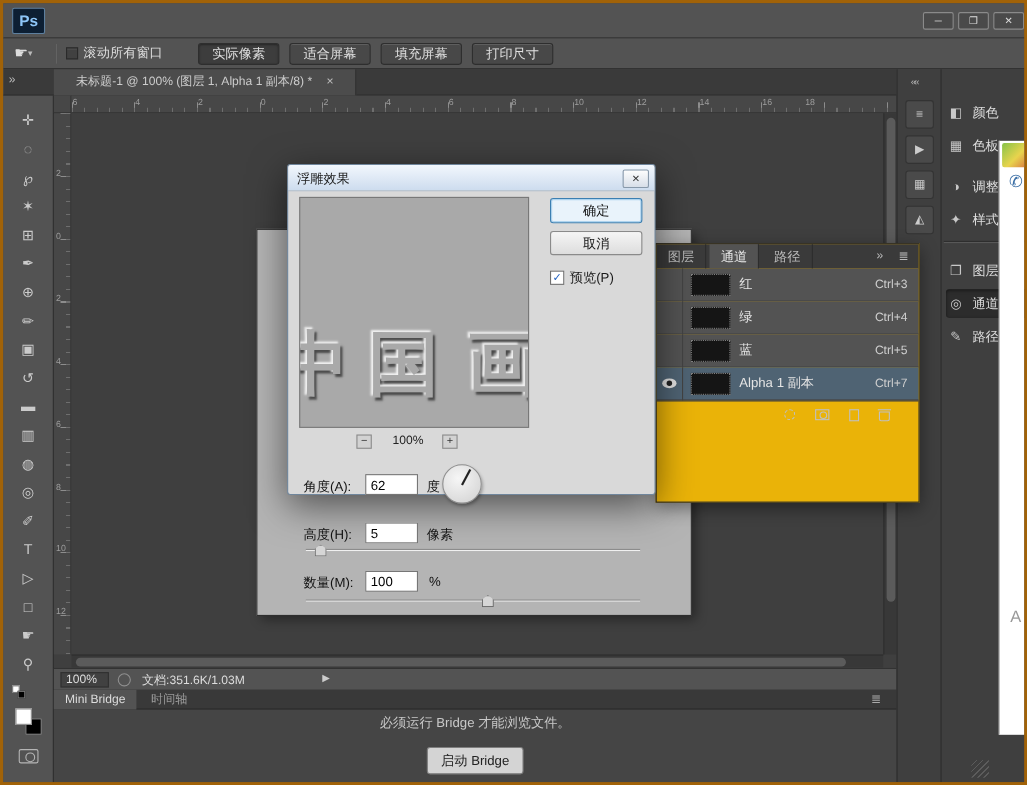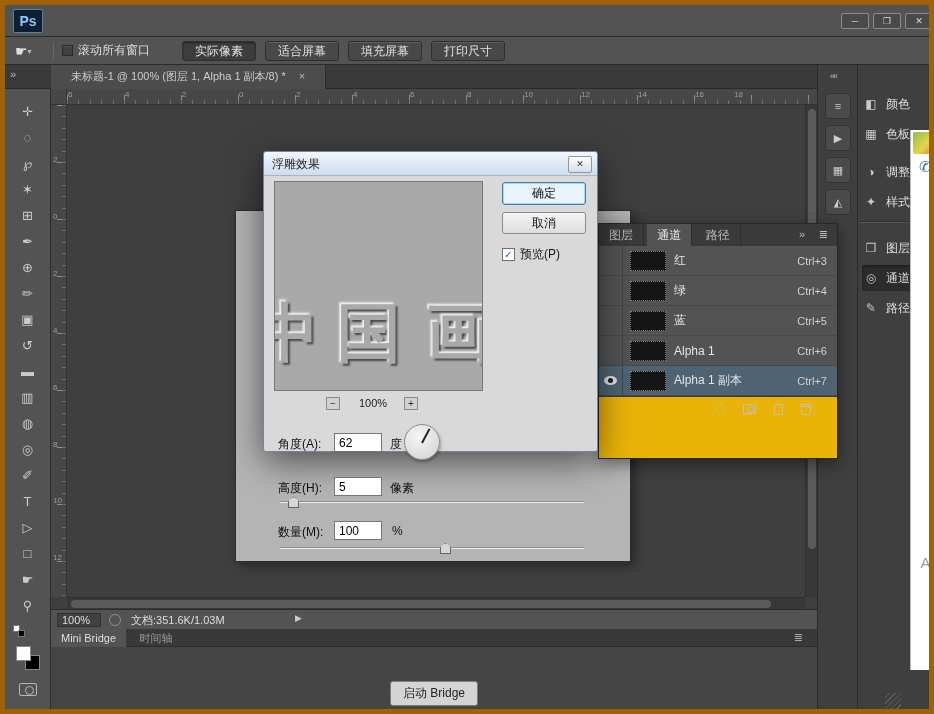--- a/index.html
+++ b/index.html
@@ -1,18 +1,18 @@
 <!DOCTYPE html>
 <html><head>
 <meta charset="utf-8">
 <style>
 *{margin:0;padding:0;box-sizing:border-box}
 body{background:#222}
 #app{position:relative;width:934px;height:714px;background:#4a4a4a;overflow:hidden;
-  font-family:"Liberation Sans","DejaVu Sans",sans-serif;font-size:12px;color:#ddd;border:5px solid #a16207}
+  font-family:"Liberation Sans","DejaVu Sans",sans-serif;font-size:12px;color:#ddd;border:3px solid #a16207}
 .ab{position:absolute}
 
 
 #titlebar{left:0;top:0;width:934px;height:32px;background:#535353;border-bottom:1px solid #2b2b2b;display:flex;align-items:center}
 #pslogo{width:30px;height:24px;margin:0 10px 0 8px;background:#0d1f33;color:#8ec6f8;font-weight:bold;font-size:14px;
   text-align:center;line-height:23px;border:1px solid #5d7f9e;border-radius:2px}
 #menus{display:flex}
 .menu{padding:0 9px;line-height:32px;color:#e6e6e6;font-size:12px}
 #winbtns{position:absolute;right:6px;top:8px;display:flex;gap:4px}
 .winbtn{width:28px;height:16px;border:1px solid #8a8a8a;border-radius:2px;color:#ddd;font-size:9px;text-align:center;line-height:14px;background:#4a4a4a}
@@ -265,20 +265,21 @@
     <span id="docinfo">文档:351.6K/1.03M</span>
     <span id="statusarrow">▶</span>
   </div>
 
   <div id="minibridge" class="ab">
     <div id="mbtabs">
       <span class="mbtab active">Mini Bridge</span>
       <span class="mbtab">时间轴</span>
       <span id="mbmenu">≣</span>
     </div>
+    <div id="mbmsg">必须运行 Bridge 才能浏览文件。</div>
     <button id="launchbtn">启动 Bridge</button>
   </div>
 
   <div id="dock2" class="ab">
     <span id="dockcollapse">««</span>
     <span class="minibtn" style="top:28px">≡</span>
     <span class="minibtn" style="top:60px">▶</span>
     <span class="minibtn" style="top:92px">▦</span>
     <span class="minibtn" style="top:124px">◭</span>
   </div>
@@ -334,26 +335,20 @@
       <span class="eyecell"></span>
       <span class="chthumb"></span>
       <span class="chname">绿</span>
       <span class="chkey">Ctrl+4</span>
     </div>
     <div class="chrow">
       <span class="eyecell"></span>
       <span class="chthumb"></span>
       <span class="chname">蓝</span>
       <span class="chkey">Ctrl+5</span>
-    </div>
-    <div class="chrow">
-      <span class="eyecell"></span>
-      <span class="chthumb"></span>
-      <span class="chname">Alpha 1</span>
-      <span class="chkey">Ctrl+6</span>
     </div>
     <div class="chrow sel">
       <span class="eyecell">
           <span class="eye"></span>
         </span>
       <span class="chthumb"></span>
       <span class="chname">Alpha 1 副本</span>
       <span class="chkey">Ctrl+7</span>
     </div>
     <div id="chfooter">

